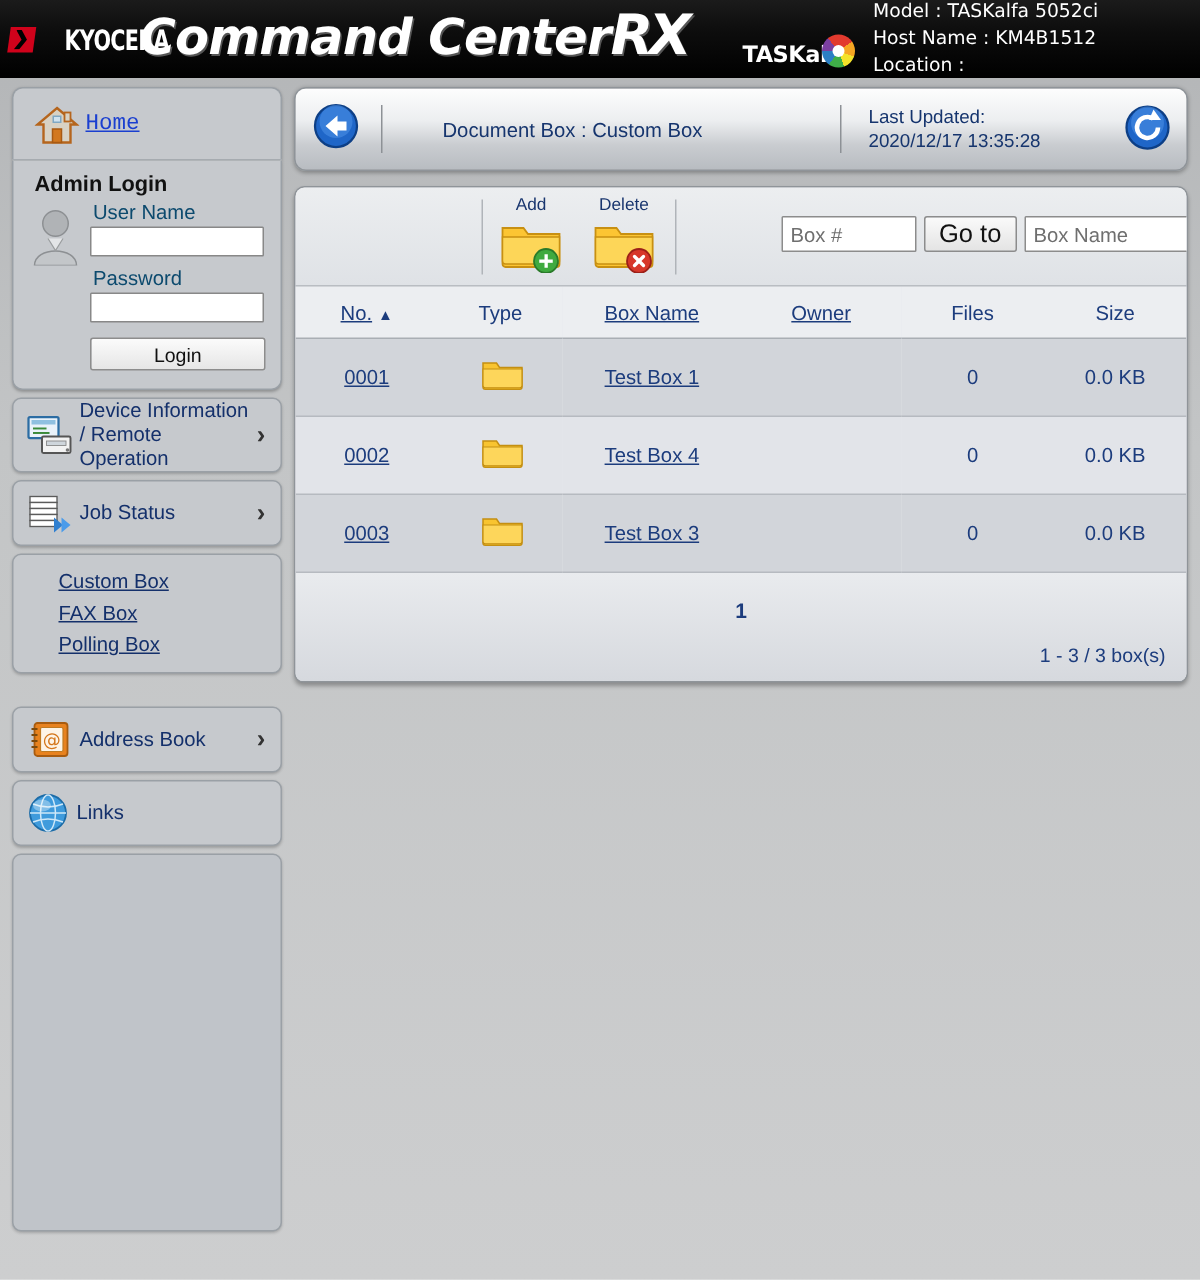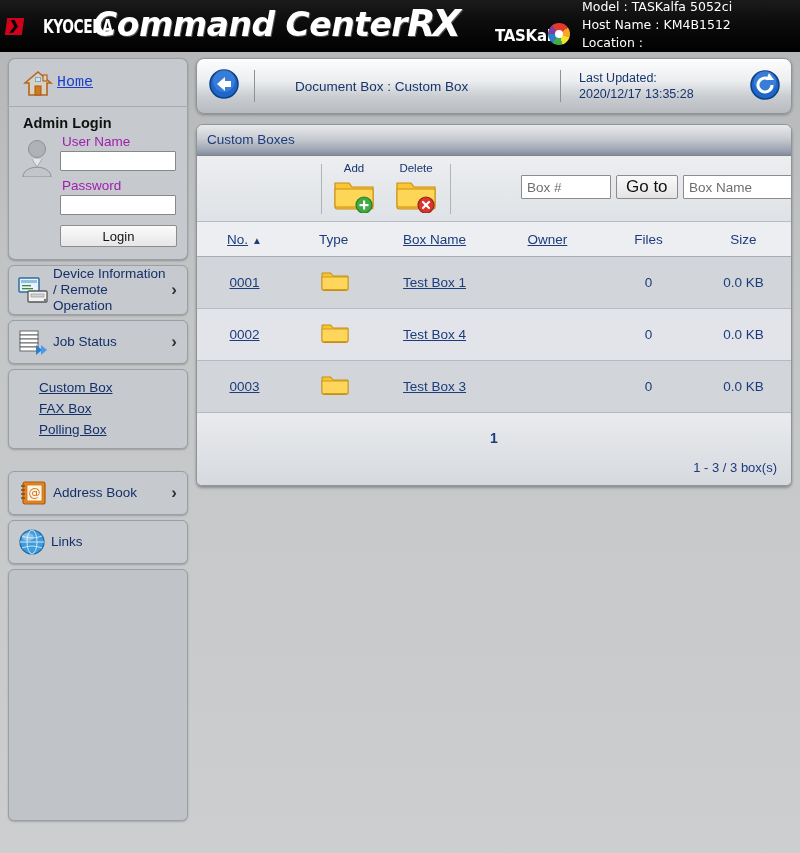--- a/index.html
+++ b/index.html
@@ -97,21 +97,21 @@
   .login-panel {
     background: #c6c9cd; border: 1px solid #9aa0a6; border-top: none;
     border-radius: 0 0 7px 7px; padding: 6px 10px 12px 10px;
     box-shadow: 0 1px 2px rgba(0,0,0,.25);
     margin-bottom: 5px;
   }
   .admin-title { font-size: 14.5px; font-weight: bold; color: #111; margin: 2px 0 2px 4px;}
   .login-body { display: flex; }
   .user-icon { width: 42px; padding-top: 4px; }
   .login-fields { flex: 1; }
-  .fld-label { font-size: 13.5px; color: #a21caf; margin: 1px 0 2px 2px;}
+  .fld-label { font-size: 13.5px; color: #0c4a6e; margin: 1px 0 2px 2px;}
   .fld-input {
     width: 110px; height: 16px; border: 1px solid #888; background: #fff;
     display: block; margin-bottom: 7px; border-radius: 1px;
   }
   .login-btn {
     width: 117px; height: 22px; margin-top: 3px;
     background: linear-gradient(to bottom,#fbfbfb,#e6e6e6);
     border: 1px solid #8d8d8d; border-radius: 2px;
     font-size: 13px; color: #111; cursor: pointer;
     font-family: "Liberation Sans", sans-serif;
@@ -401,21 +401,20 @@
       <svg width="32" height="32" viewBox="0 0 32 32">
         <circle cx="16" cy="16" r="14" fill="#1f66c8" stroke="#0d3f86" stroke-width="1.5"></circle>
         <circle cx="16" cy="13" r="11" fill="#4d92e8" opacity="0.55"></circle>
         <path d="M23 16 a7 7 0 1 1 -3.2 -5.9" fill="none" stroke="#ffffff" stroke-width="3"></path>
         <polygon points="20,4 25,11 17,11" fill="#ffffff"></polygon>
       </svg>
     </span>
   </div>
 
   <div class="mainpanel">
-    <div class="panel-title">Custom Boxes</div>
 
     <div class="toolbar">
       <span class="tb-div" style="left:124px"></span>
       <span class="tb-div" style="left:253px"></span>
 
       <div class="tb-btn" style="left:126px">
         <div class="cap">Add</div>
         <svg width="46" height="38" viewBox="0 0 46 38">
           <path d="M4 8 h14 l3 4 h21 v20 a2 2 0 0 1 -2 2 h-34 a2 2 0 0 1 -2 -2 z" fill="#fcc533" stroke="#c89012" stroke-width="1.2"></path>
           <path d="M4 14 h38 v16 a2 2 0 0 1 -2 2 h-34 a2 2 0 0 1 -2 -2 z" fill="#fdd658" stroke="#c89012" stroke-width="1"></path>

